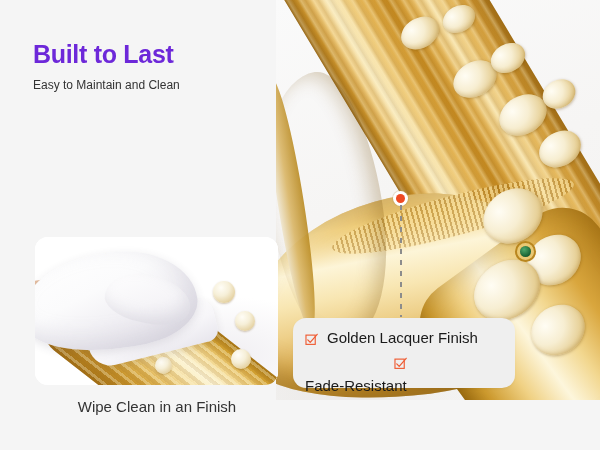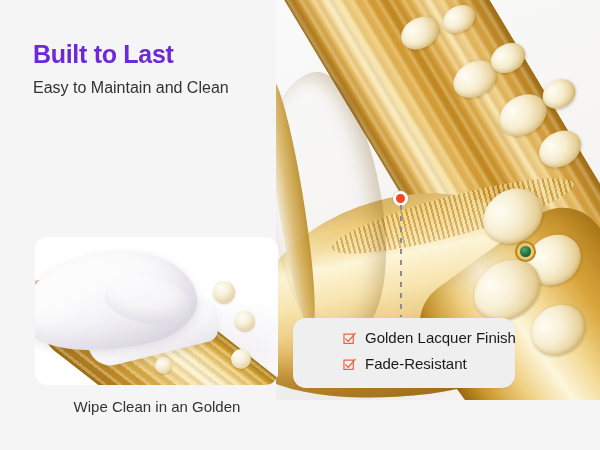--- a/index.html
+++ b/index.html
@@ -184,21 +184,21 @@
     font-weight: bold;
     letter-spacing: -0.3px;
     color: #6d28d9;
     line-height: 1;
     white-space: nowrap;
   }
   #subheadline {
     position: absolute;
     left: 33px;
     top: 78px;
-    font-size: 16px;
+    font-size: 12px;
     color: #333333;
     line-height: 1.2;
     white-space: nowrap;
   }
 
   
   #wipe-card {
     position: absolute;
     left: 35px;
     top: 237px;
@@ -341,27 +341,26 @@
     width: 222px;
     height: 70px;
     border-radius: 13px;
     background: #efefef;
     box-shadow: 0 1px 3px rgba(0,0,0,0.04);
   }
   .feature-row {
     position: absolute;
     left: 12px;
     display: flex;
-    align-items: center;
+    align-items: flex-end;
     gap: 9px;
     white-space: nowrap;
-    margin-left: 38px;
   }
   #feature-row-0 { top: 12px; }
-  #feature-row-1 { top: 38px; }
+  #feature-row-1 { top: 38px; flex-direction: column; }
   .check-icon {
     width: 13px;
     height: 13px;
     flex: 0 0 13px;
     position: relative;
     display: block;
   }
   .feature-label {
     font-size: 15px;
     color: #1a1a1a;
@@ -412,21 +411,21 @@
     <div class="wp-key" style="left:178px;top:44px;width:22px;height:22px;"></div>
     <div class="wp-key" style="left:200px;top:74px;width:20px;height:20px;"></div>
     <div class="wp-key" style="left:150px;top:86px;width:18px;height:18px;"></div>
     <div class="wp-key" style="left:196px;top:112px;width:20px;height:20px;"></div>
     <div class="wp-key" style="left:120px;top:120px;width:17px;height:17px;"></div>
     <div class="wp-wrist"></div>
     <div class="wp-cloth"></div>
     <div class="wp-glove"></div>
     <div class="wp-thumb"></div>
   </div>
-  <div id="wipe-caption">Wipe Clean in an Golden</div>
+  <div id="wipe-caption">Wipe Clean in an Finish</div>
 
   <div id="callout-dot"></div>
   <div id="callout-line"></div>
 
   <div id="feature-card">
     <div class="feature-row" id="feature-row-0">
       <span class="check-icon">
         <svg viewBox="0 0 16 16" width="13" height="13" aria-hidden="true">
           <rect x="1.2" y="2.6" width="11.4" height="11.4" fill="none" stroke="#ef5a31" stroke-width="1.4"></rect>
           <path d="M3.4 8.4 L6.4 11.6 L15 1.6" fill="none" stroke="#ef5a31" stroke-width="1.5" stroke-linecap="round" stroke-linejoin="round"></path>

